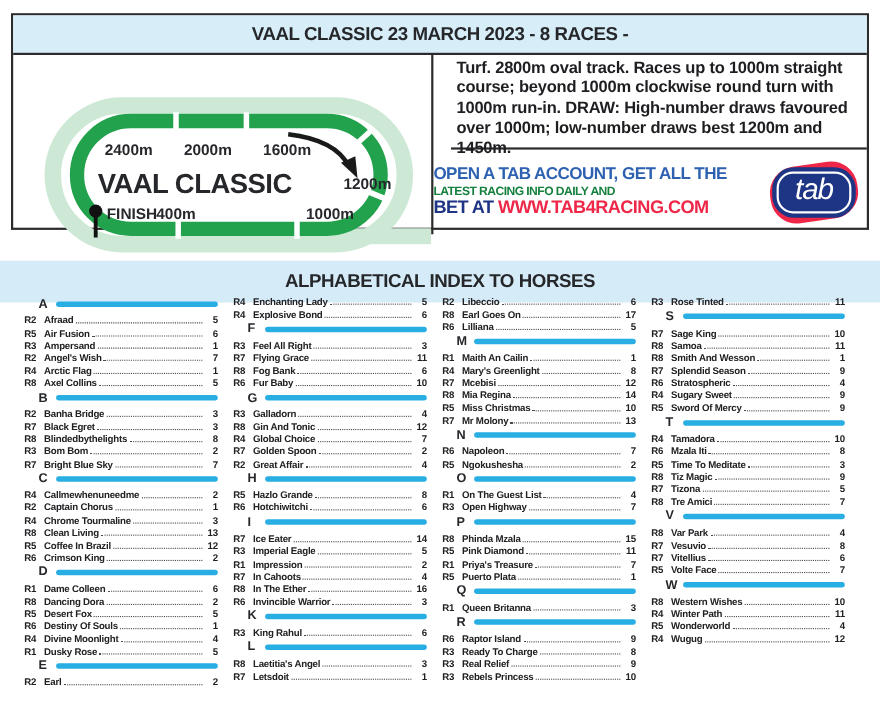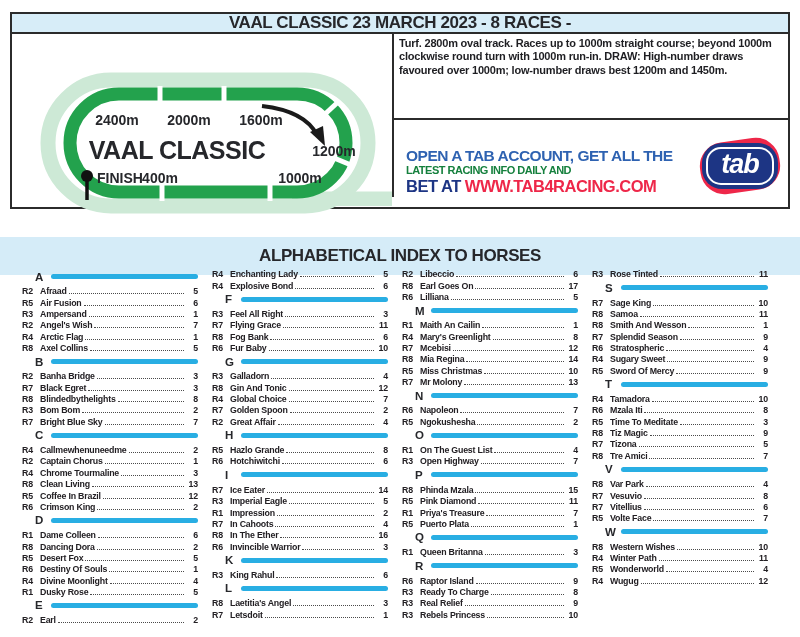--- a/index.html
+++ b/index.html
@@ -3,45 +3,45 @@
 <meta charset="utf-8">
 <style>
   * { margin:0; padding:0; box-sizing:border-box; }
   html,body { width:800px; height:637px; background:#ffffff; overflow:hidden;
     font-family:"Liberation Sans", sans-serif; color:#26272b; }
   .page { position:relative; width:800px; height:637px; background:#fff; }
 
   
   .top-box { position:absolute; left:10px; top:12px; width:780px; height:197px;
     border:2px solid #2b2b2b; background:#fff; }
-  .title-bar { height:20px; background:#d7edf8; border-bottom:2px solid #2b2b2b;
+  .title-bar { height:36px; background:#d7edf8; border-bottom:2px solid #2b2b2b;
     display:flex; align-items:center; justify-content:center;
     font-size:17px; font-weight:bold; letter-spacing:-0.4px; color:#26272b; }
   .title-bar .race-part { font-style:italic; margin-left:5px; }
   .top-content { display:flex; height:163px; }
   .track-panel { width:380px; position:relative;margin-top:28px; }
   .right-panel { flex:1; border-left:2px solid #2b2b2b; display:flex; flex-direction:column; }
   .course-info { height:86px; border-bottom:2px solid #2b2b2b; padding:3px 5px;
-    font-size:11px; font-weight:bold; line-height:1.22; letter-spacing:-0.2px; color:#1e1e22; }
-  .ad-box { flex:1; display:flex; align-items:flex-end; padding:2px 6px 2px 12px; gap:10px; }
+    font-size:15px; font-weight:bold; line-height:1.22; letter-spacing:-0.2px; color:#1e1e22;margin-left:16px; }
+  .ad-box { flex:1; display:flex; align-items:center; padding:2px 6px 2px 0; gap:10px; }
   .ad-lines { flex:1; line-height:1.12; letter-spacing:-0.5px; white-space:nowrap; }
   .ad-line1 { color:#2e62b1; font-size:15.5px; font-weight:bold; }
   .ad-line2 { color:#15803d; font-size:11px; font-weight:bold; }
   .ad-line3 { color:#1d3584; font-size:16.5px; font-weight:bold; }
   .ad-line3 .url { color:#ee2749; }
 
   
   .tab-logo { position:relative; width:84px; height:58px; flex:0 0 auto; }
   .tab-logo .red-ring { position:absolute; left:2px; top:3px; right:2px; bottom:3px;
     border:7px solid #ee2749; border-radius:24px; transform:rotate(-8deg); }
   .tab-logo .navy-body { position:absolute; left:4px; top:6px; right:4px; bottom:6px;
     background:#1d3584; border-radius:20px; display:flex; align-items:center; justify-content:center; }
   .tab-logo .navy-body::before { content:""; position:absolute; inset:4px;
     border:2px solid #fff; border-radius:15px; }
-  .tab-logo .tab-word { color:#fff; font-size:27px; font-weight:bold; font-style:italic;
+  .tab-logo .tab-word { color:#fff; font-size:27px; font-weight:normal; font-style:italic;
     letter-spacing:-1px; position:relative; top:-2px; }
 
   
   .index-band { position:absolute; left:0; top:237px; width:800px; height:38px;
     background:#d5ecf8; display:flex; align-items:center; justify-content:center;
     font-size:17px; font-weight:bold; letter-spacing:-0.4px; color:#26272b; }
 
   
   .index-columns { position:absolute; left:22px; top:268px; width:746px;
     display:flex; gap:14px; }

